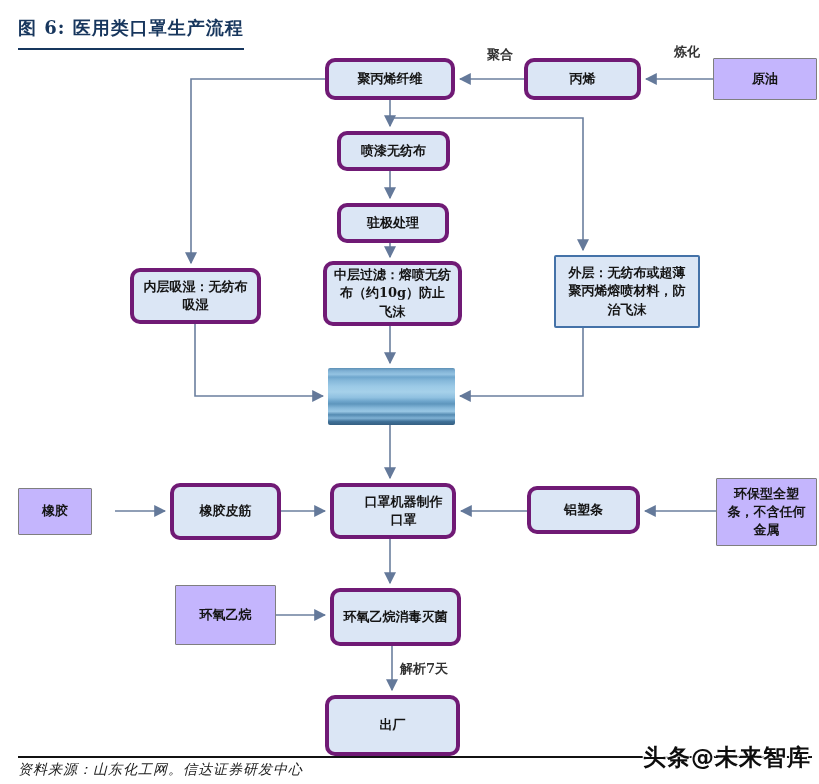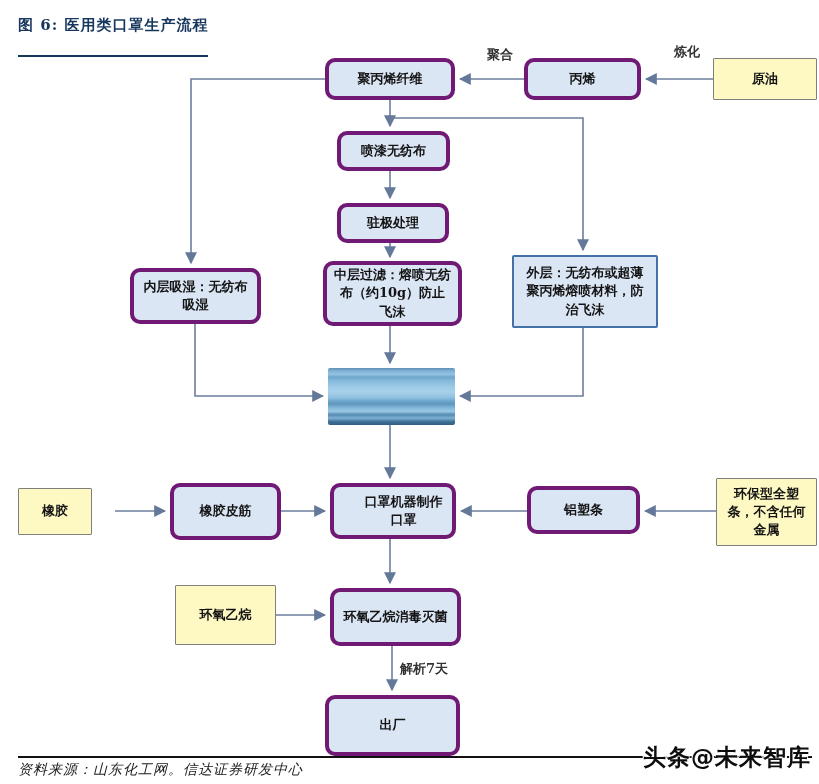--- a/index.html
+++ b/index.html
@@ -2,30 +2,30 @@
 <html><head>
 <meta charset="utf-8">
 <style>
   html,body{margin:0;padding:0;background:#fff;}
   .canvas{
     position:relative;width:819px;height:784px;background:#ffffff;overflow:hidden;
     font-family:"DejaVu Serif","Liberation Serif",serif;
   }
   .fig-title{
     position:absolute;left:18px;top:16px;display:inline-block;
-    font-size:15px;font-weight:bold;color:#17365d;
-    border-bottom:2px solid #17365d;padding-bottom:20px;letter-spacing:1px;
+    font-size:18px;font-weight:bold;color:#17365d;
+    border-bottom:2px solid #17365d;padding-bottom:8px;letter-spacing:1px;
   }
   .node{
     position:absolute;box-sizing:border-box;display:flex;align-items:center;justify-content:center;
     text-align:center;font-weight:bold;font-size:13px;color:#141414;line-height:1.4;padding:2px 7px;
   }
   .blue{background:#dbe6f5;border:4px solid #701a75;border-radius:10px;}
-  .blue-square{background:#dbe6f5;border:2px solid #4472a8;border-radius:2px;}
-  .gray{background:#fef9c3;border:1.5px solid #7f7f7f;border-radius:1px;}
+  .blue-square{background:#dbe6f5;border:2px solid #4472a8;border-radius:2px;margin-left:42px;}
+  .gray{background:#c4b5fd;border:1.5px solid #7f7f7f;border-radius:1px;}
   .edge-label{
     position:absolute;font-size:13px;color:#333;font-weight:bold;text-align:right;
   }
   .mask-photo{
     position:absolute;left:328px;top:368px;width:127px;height:57px;
     background:linear-gradient(180deg,
       #5d90b5 0%, #7fb0d4 5%, #94c3e2 11%, #6fa6cd 16%, #85b8da 22%,
       #9bc9e6 32%, #a6d1ea 42%, #8fc0e0 52%, #6fa6cc 58%, #5e96bd 63%,
       #84b6d8 70%, #9ac8e5 76%, #558bb2 82%, #7fb1d4 88%, #3f7097 94%, #355f82 100%);
     border-radius:2px;

